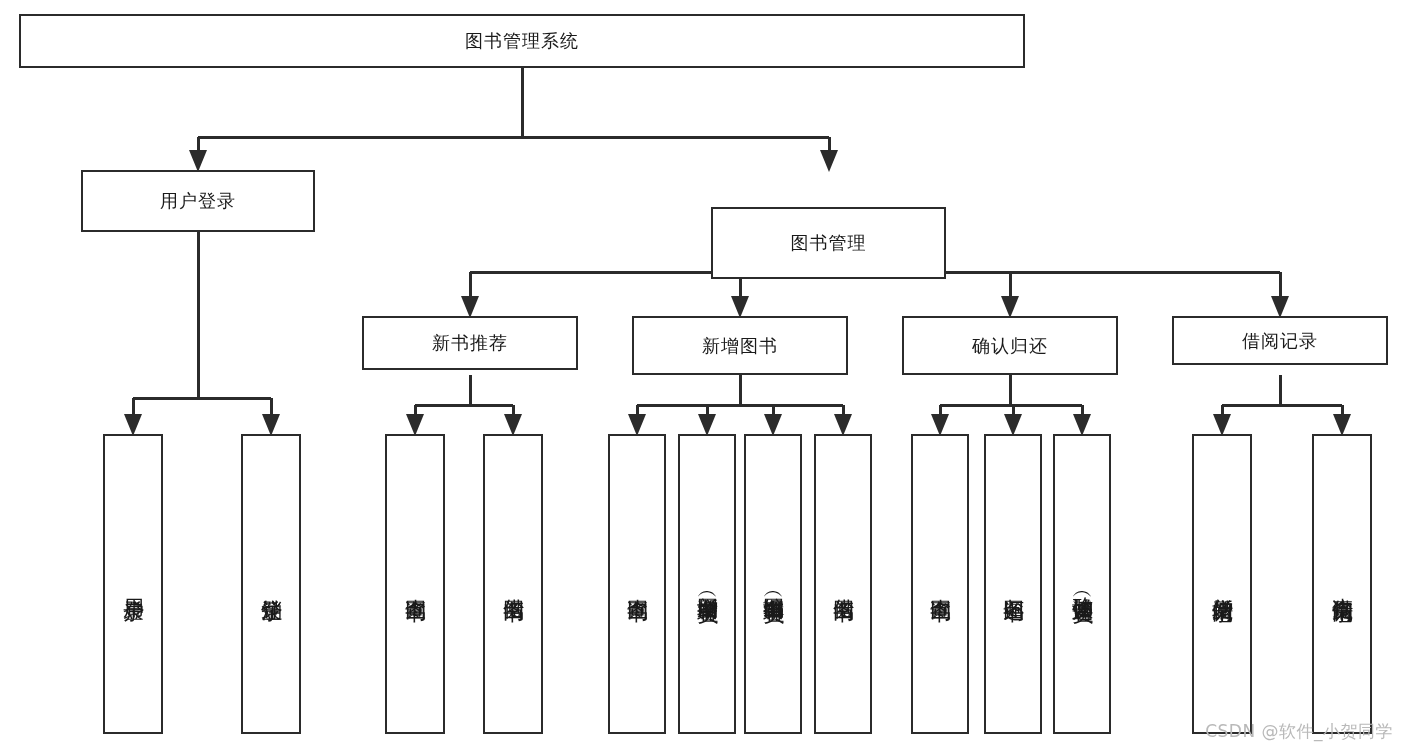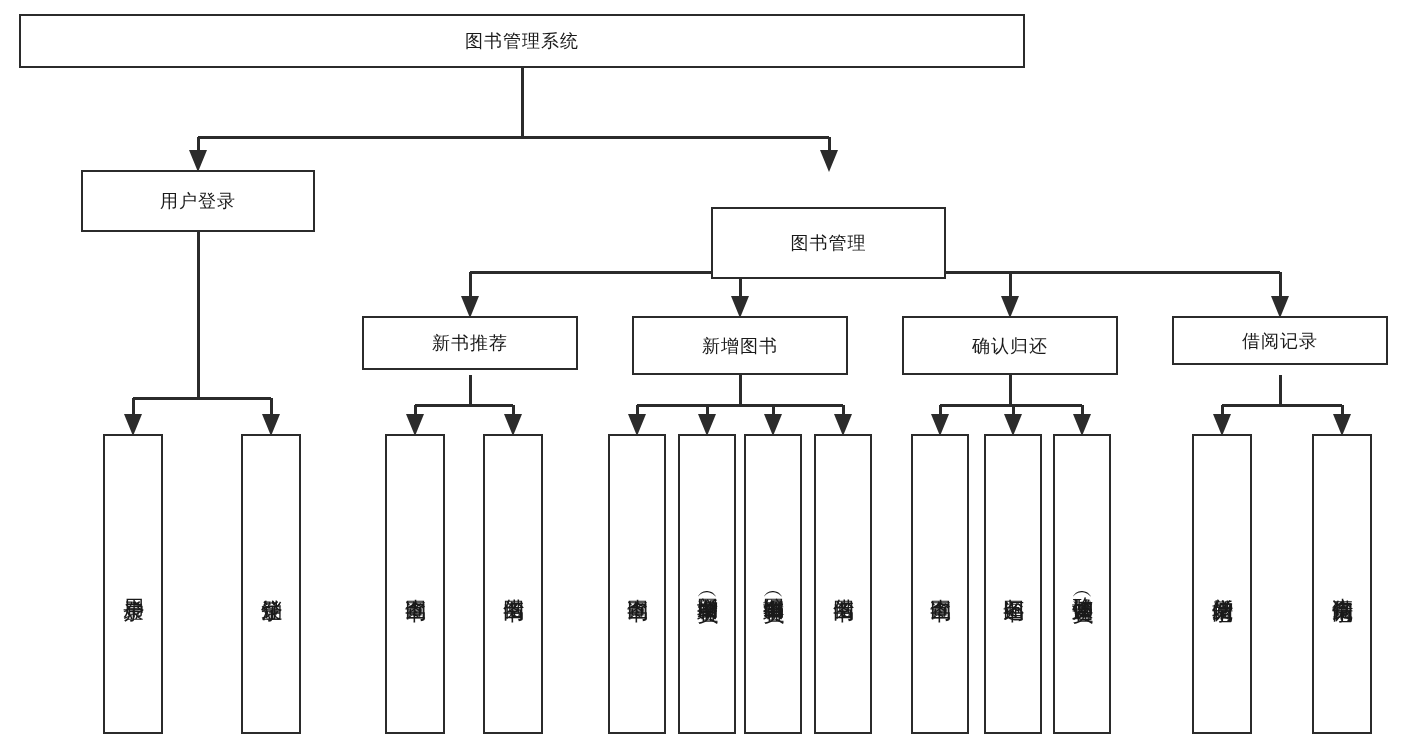--- a/index.html
+++ b/index.html
@@ -183,13 +183,14 @@
       <div class="node vert" style="left: 1053px; top: 434px; width: 58px; height: 300px;">
         <span class="lbl">确认归还（管理员）</span>
       </div>
       <div class="node vert" style="left: 1192px; top: 434px; width: 60px; height: 300px;">
         <span class="lbl">新增借阅记录</span>
       </div>
       <div class="node vert" style="left: 1312px; top: 434px; width: 60px; height: 300px;">
         <span class="lbl">查询借阅记录</span>
       </div>
     </div>
+  <div id="watermark">CSDN @软件_小贺同学</div>
 </div>
 
 </body></html>

